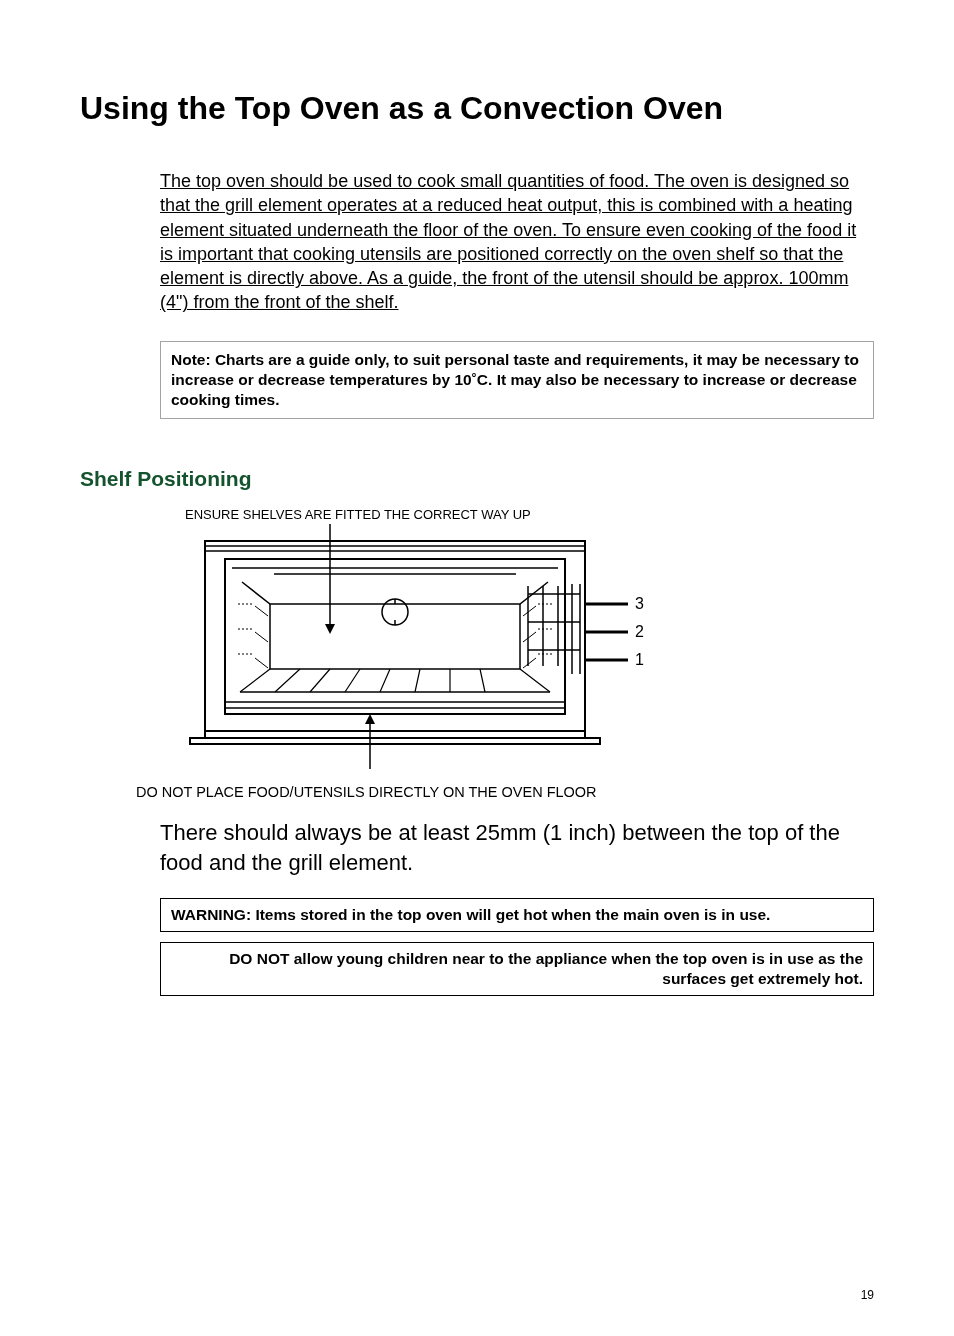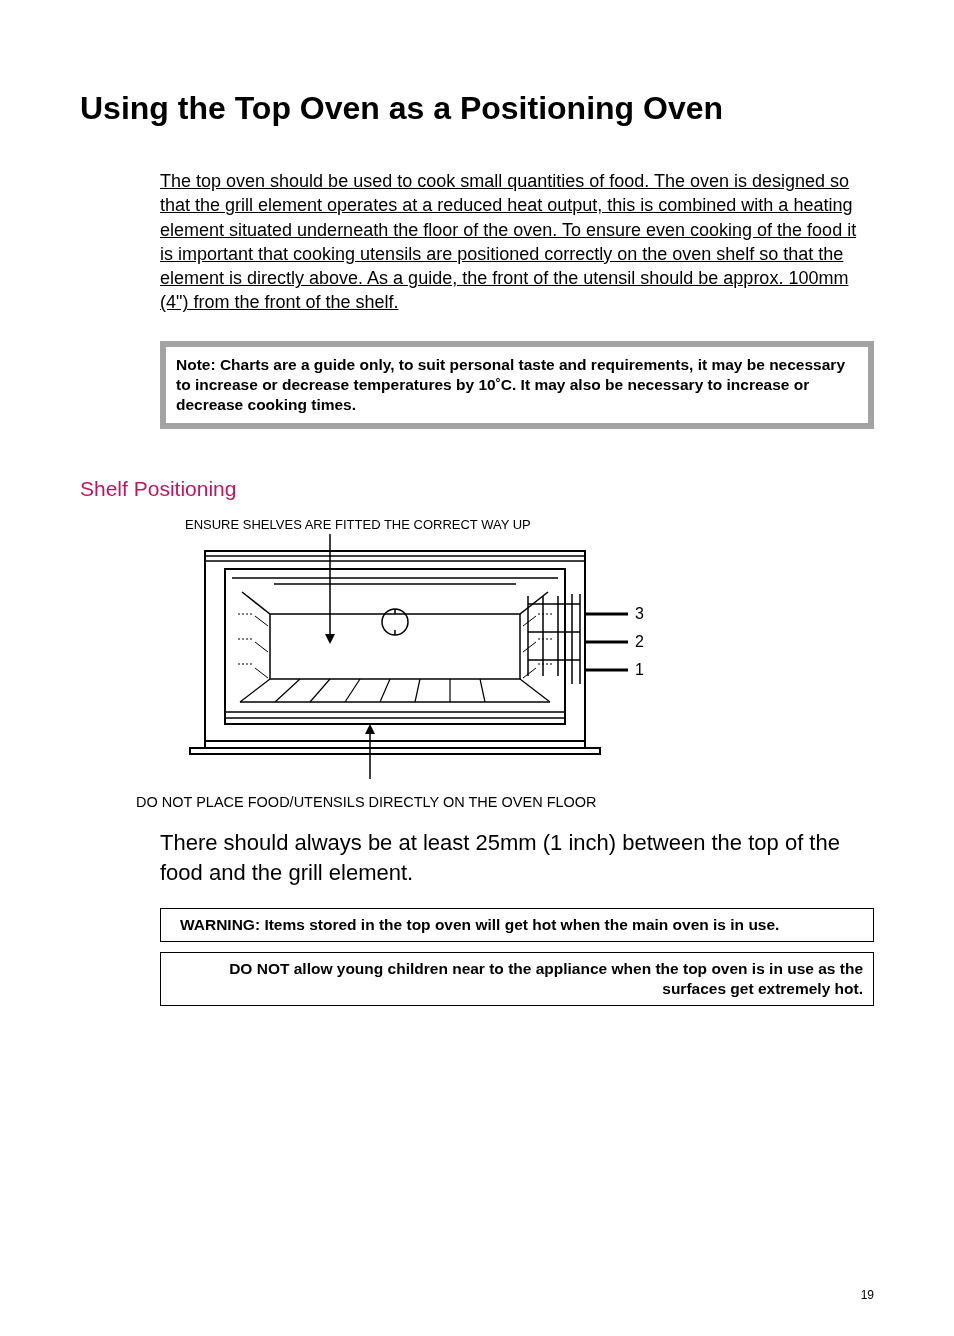--- a/index.html
+++ b/index.html
@@ -22,34 +22,34 @@
       margin-bottom: 42px;
     }
     .intro-paragraph {
       font-size: 18px;
       line-height: 1.35;
       margin-left: 80px;
       margin-bottom: 26px;
       text-decoration: underline;
     }
     .note-box {
-      border: 6px solid #a3a3a3;
+      border: 1px solid #a3a3a3;
       padding: 8px 10px;
       margin-left: 80px;
       margin-bottom: 48px;
     }
     .note-text {
       font-size: 15.5px;
       font-weight: bold;
       line-height: 1.3;
     }
     .subheading {
       font-size: 21px;
-      font-weight: normal;
-      color: #be185d;
+      font-weight: bold;
+      color: #14532d;
       margin-bottom: 16px;
     }
     .diagram-label-top {
       font-size: 13px;
       margin-left: 105px;
       margin-bottom: 2px;
       margin-top: 8px;
     }
     .diagram-wrapper {
       margin-left: 100px;
@@ -69,39 +69,38 @@
     .warning-box {
       border: 1px solid #000;
       padding: 6px 10px;
       margin-left: 80px;
       margin-bottom: 10px;
     }
     .warning-text {
       font-size: 15.5px;
       font-weight: bold;
       line-height: 1.3;
-      margin-left: 9px;
     }
     .warning-text-center {
       font-size: 15.5px;
       font-weight: bold;
       line-height: 1.3;
       text-align: right;
     }
     .page-number {
       position: absolute;
       bottom: 34px;
       right: 80px;
       font-size: 12px;
     }
   </style>
 </head>
 <body>
 
-<h1 class="main-heading">Using the Top Oven as a Positioning Oven</h1>
+<h1 class="main-heading">Using the Top Oven as a Convection Oven</h1>
 
 <p class="intro-paragraph">The top oven should be used to cook small quantities of food. The oven is designed so that the grill element operates at a reduced heat output, this is combined with a heating element situated underneath the floor of the oven. To ensure even cooking of the food it is important that cooking utensils are positioned correctly on the oven shelf so that the element is directly above. As a guide, the front of the utensil should be approx. 100mm (4") from the front of the shelf.</p>
 
 <div class="note-box">
   <p class="note-text">Note: Charts are a guide only, to suit personal taste and requirements, it may be necessary to increase or decrease temperatures by 10˚C. It may also be necessary to increase or decrease cooking times.</p>
 </div>
 
 <h2 class="subheading">Shelf Positioning</h2>
 
 <div class="diagram-label-top">ENSURE SHELVES ARE FITTED THE CORRECT WAY UP</div>

